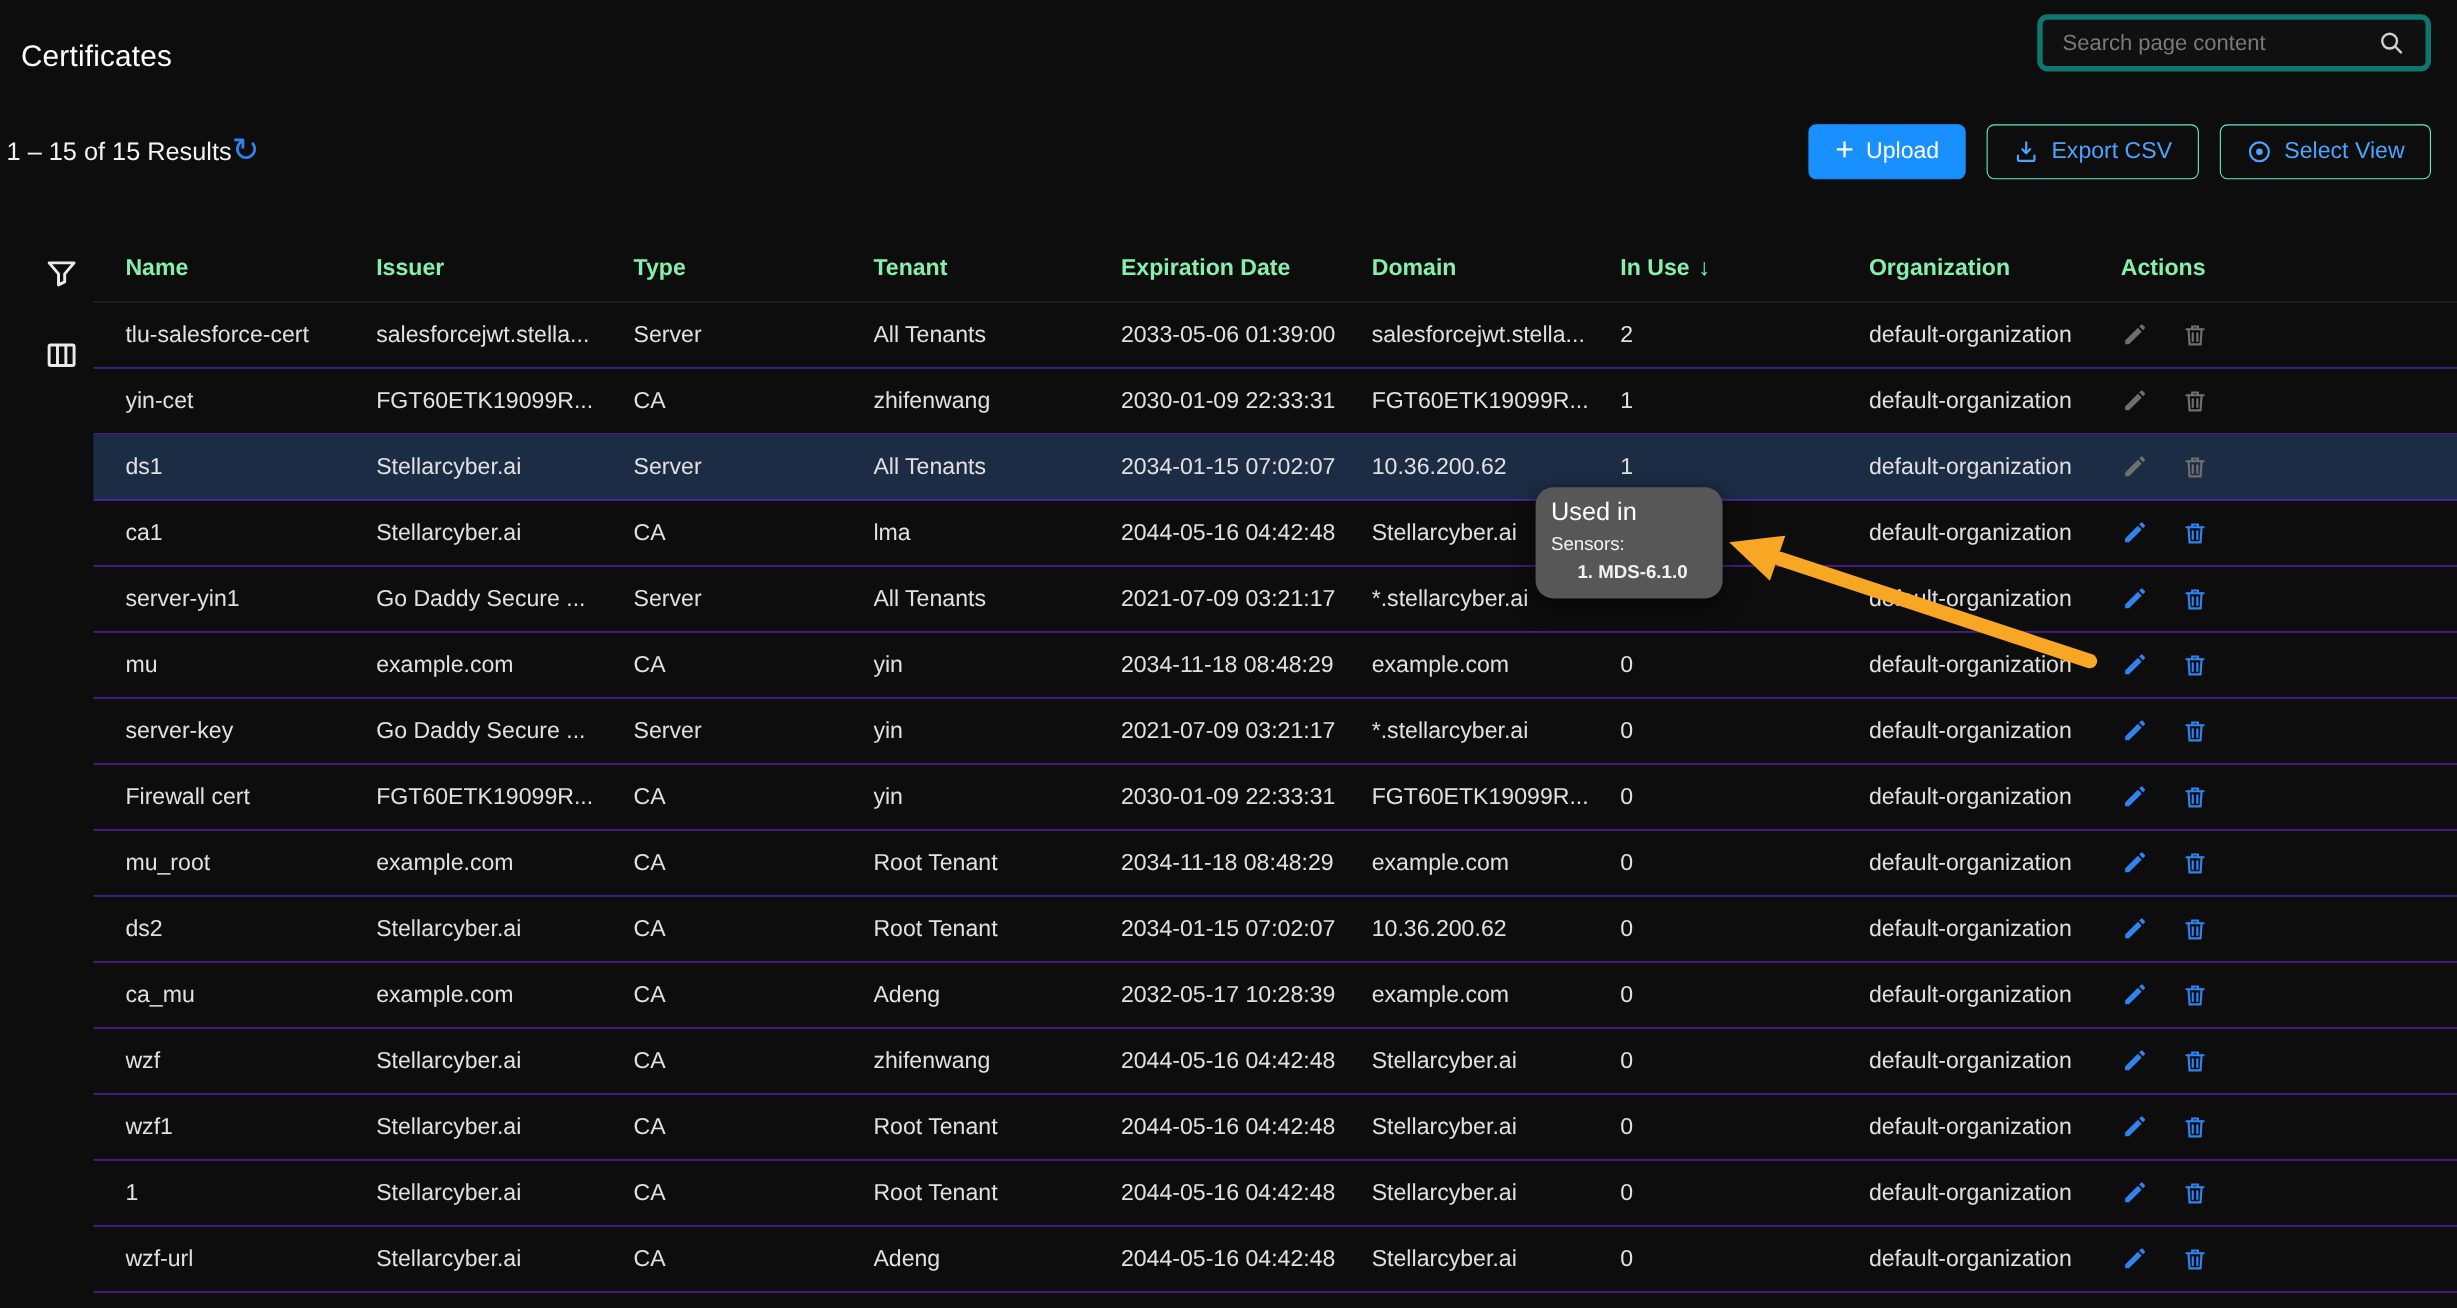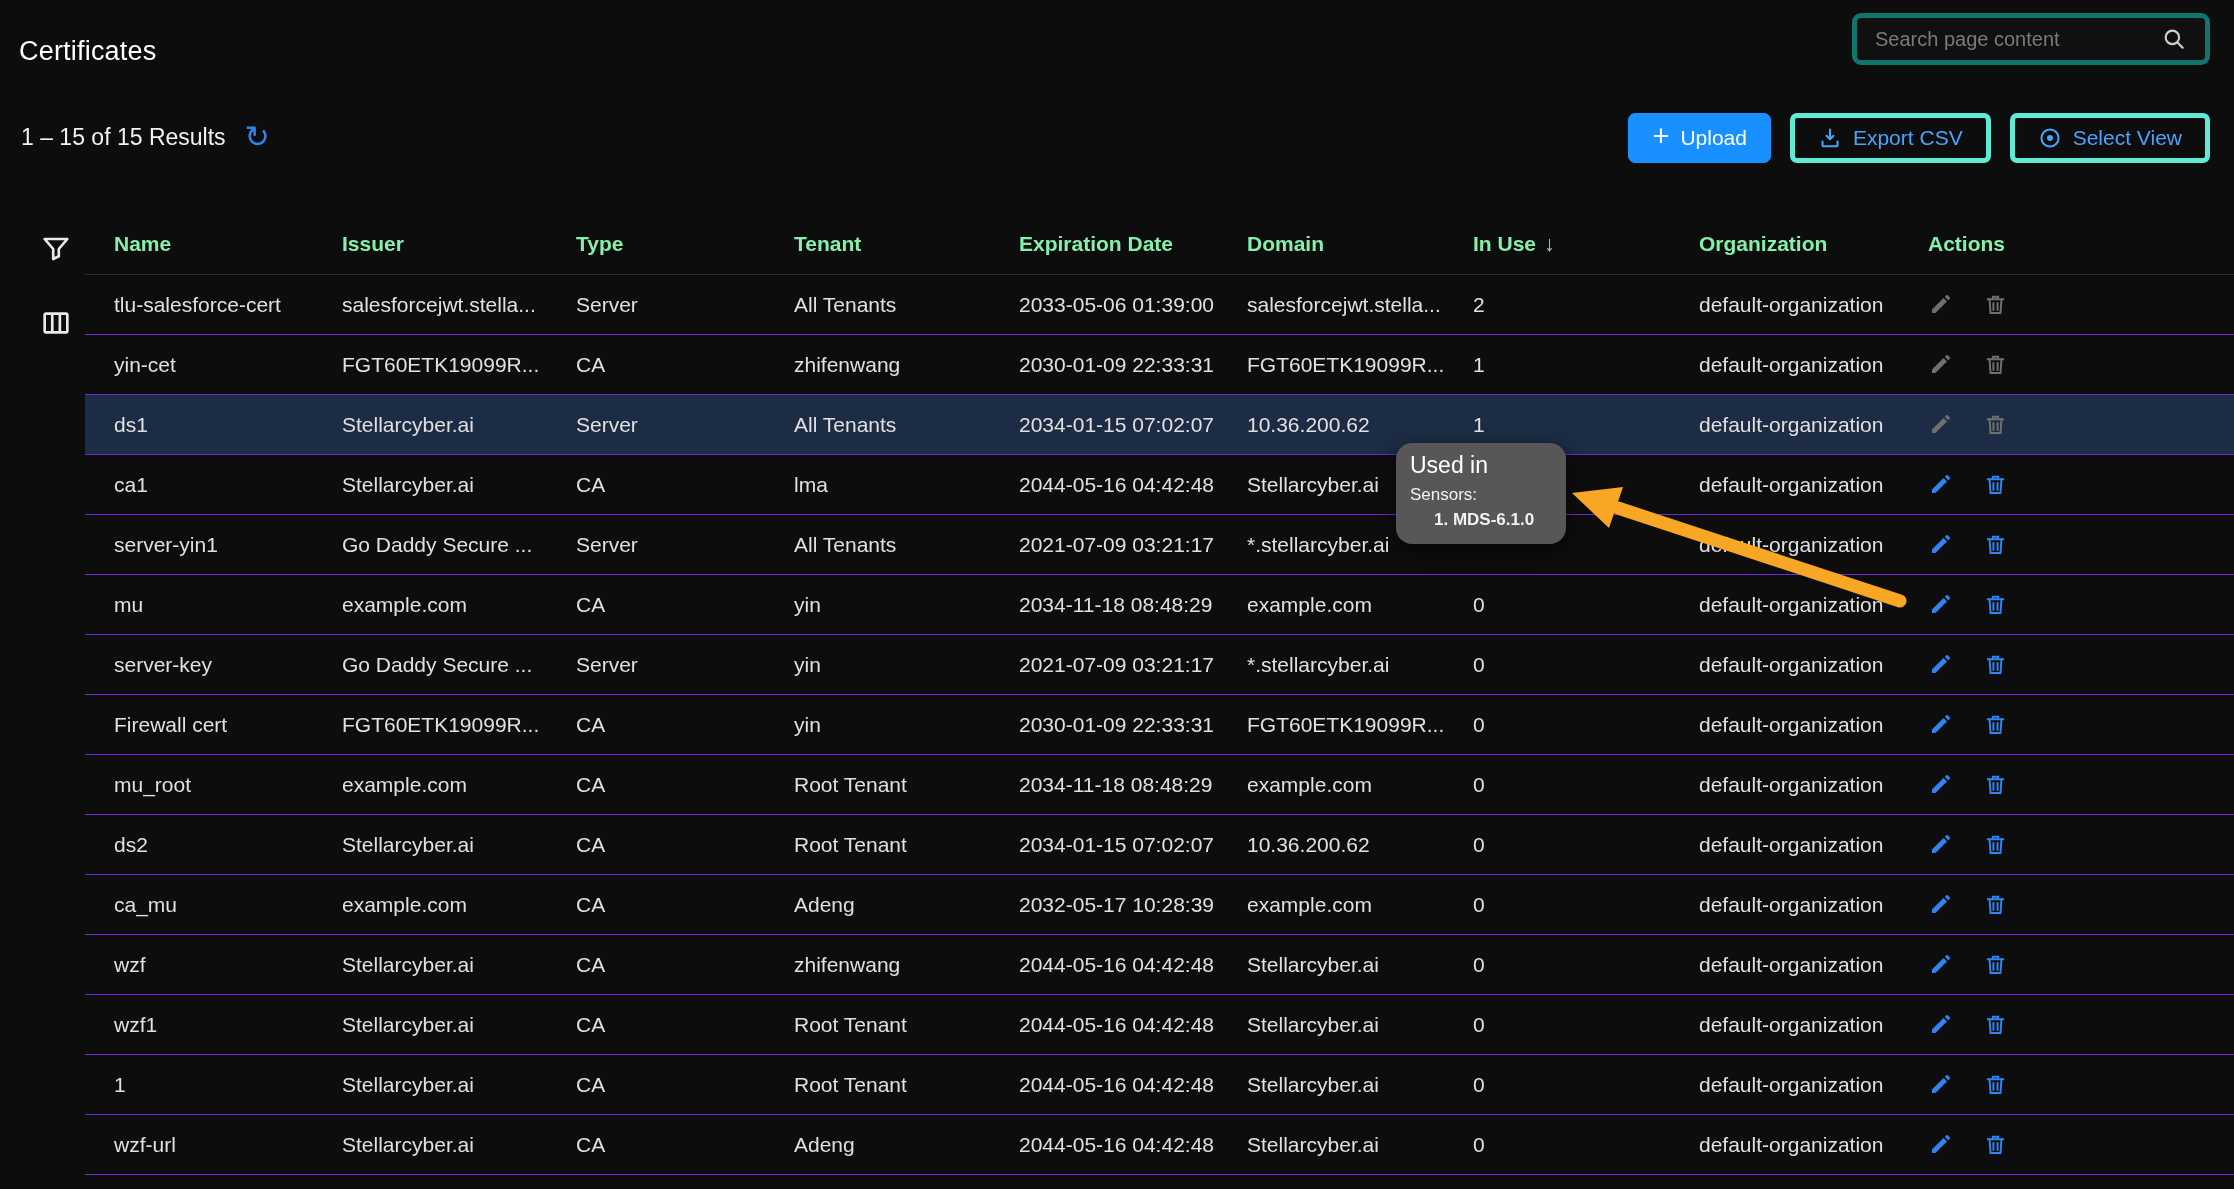--- a/index.html
+++ b/index.html
@@ -14,27 +14,27 @@
   .page{position:absolute;inset:0;}
 
   
   .page-title{position:absolute;left:19px;top:36px;font-size:27px;font-weight:500;color:#fff;letter-spacing:.2px;}
   .search-box{position:absolute;right:24px;top:13px;width:358px;height:52px;border:5px solid #0f766e;border-radius:9px;display:flex;align-items:center;padding:0 18px;background:#101010;}
   .search-box input{flex:1;background:transparent;border:none;outline:none;color:#ddd;font-size:20px;font-family:inherit;min-width:0;}
   .search-box input::placeholder{color:#7a7a7a;}
   .search-icon{width:26px;height:26px;color:#cfcfcf;flex:none;margin-left:10px;cursor:pointer;}
 
   
-  .results-bar{position:absolute;left:21px;top:122px;display:flex;align-items:center;gap:19px;}
+  .results-bar{position:absolute;left:6px;top:122px;display:flex;align-items:center;}
   .results-text{font-size:23px;color:#f2f2f2;}
   .refresh-icon{color:var(--accent-light,#4aa3ff);font-size:30px;line-height:1;cursor:pointer;user-select:none;}
   .btn-group{position:absolute;right:24px;top:113px;display:flex;gap:19px;}
   .btn{display:inline-flex;align-items:center;gap:11px;height:50px;padding:0 23px;border-radius:7px;font-size:21px;font-family:inherit;cursor:pointer;white-space:nowrap;}
   .btn-primary{background:var(--accent,#1890ff);border:1px solid var(--accent,#1890ff);color:#fff;}
-  .btn-ghost{background:transparent;border:5px solid #5eead4;color:#4aa3ff;}
+  .btn-ghost{background:transparent;border:1px solid #5eead4;color:#4aa3ff;}
   .b-icon{width:24px;height:24px;flex:none;}
   .plus-glyph{font-size:29px;line-height:1;margin-top:-3px;font-weight:400;}
 
   
   .side-icons{position:absolute;left:40px;top:233px;display:flex;flex-direction:column;gap:42px;color:#eaeaea;}
   .s-icon{width:32px;height:32px;cursor:pointer;}
 
   
   .table{position:absolute;left:85px;top:214px;width:2149px;}
   .thead,.tr{display:grid;grid-template-columns:228px 234px 218px 225px 228px 226px 226px 229px 1fr;padding-left:29px;align-items:center;}

